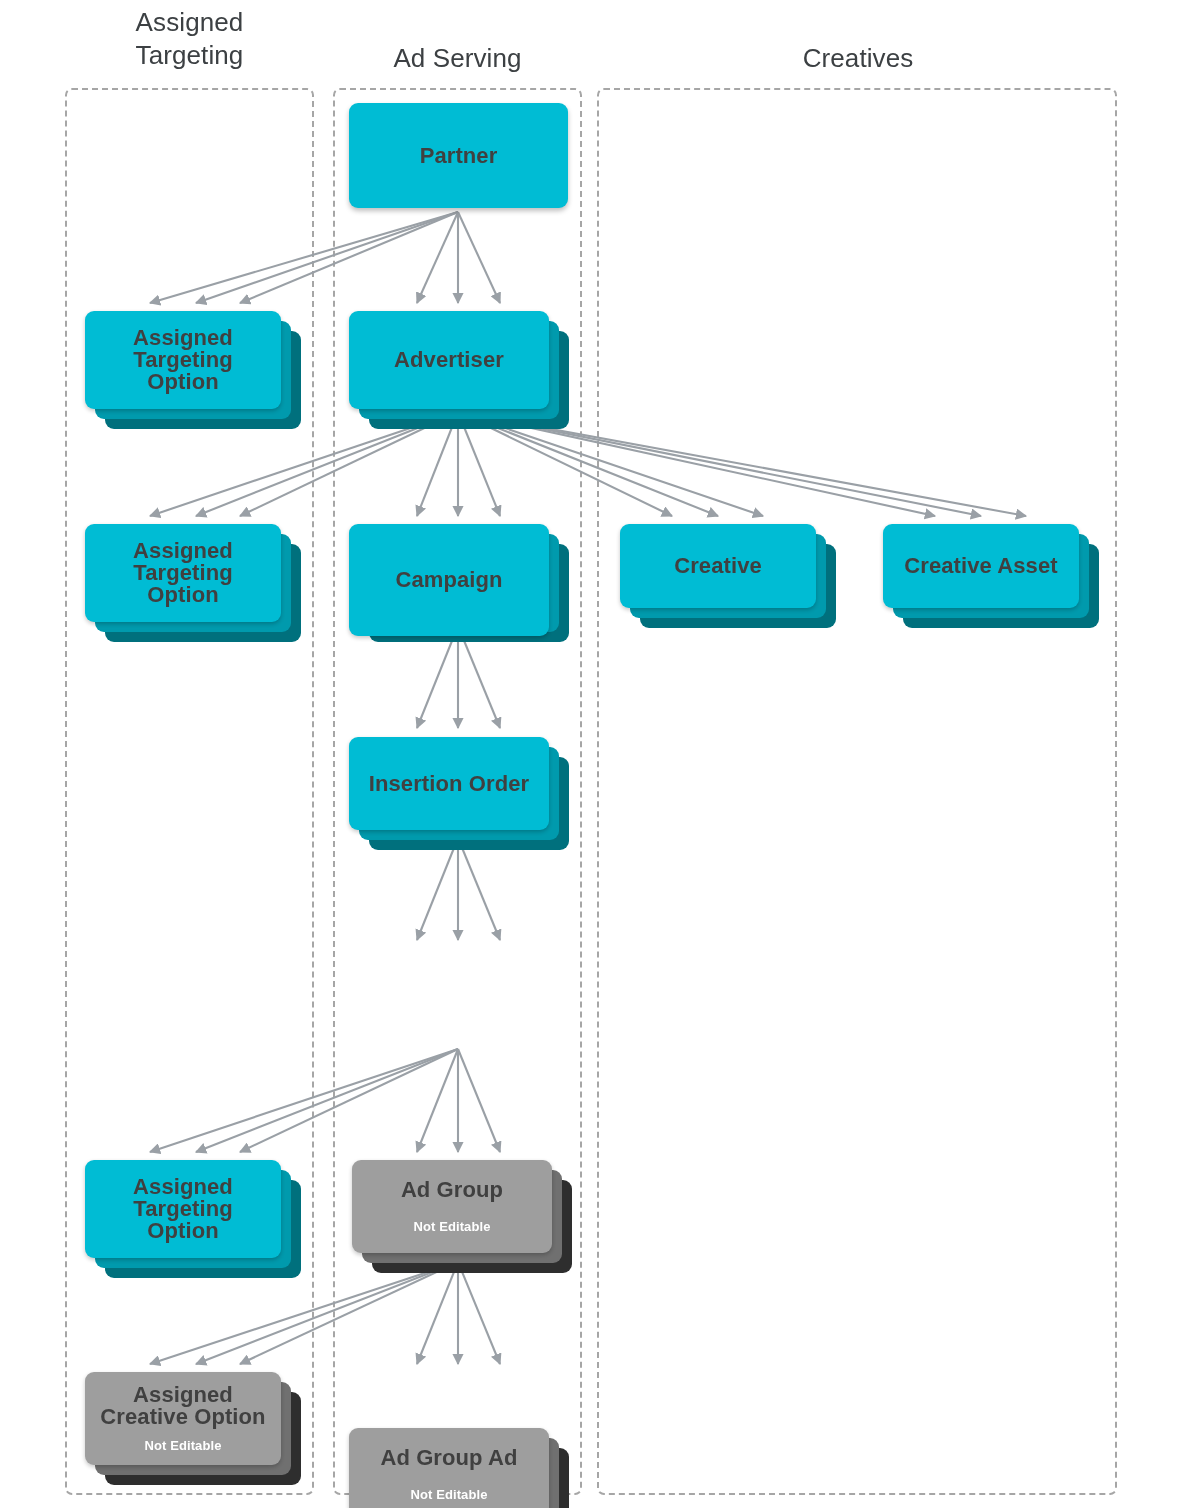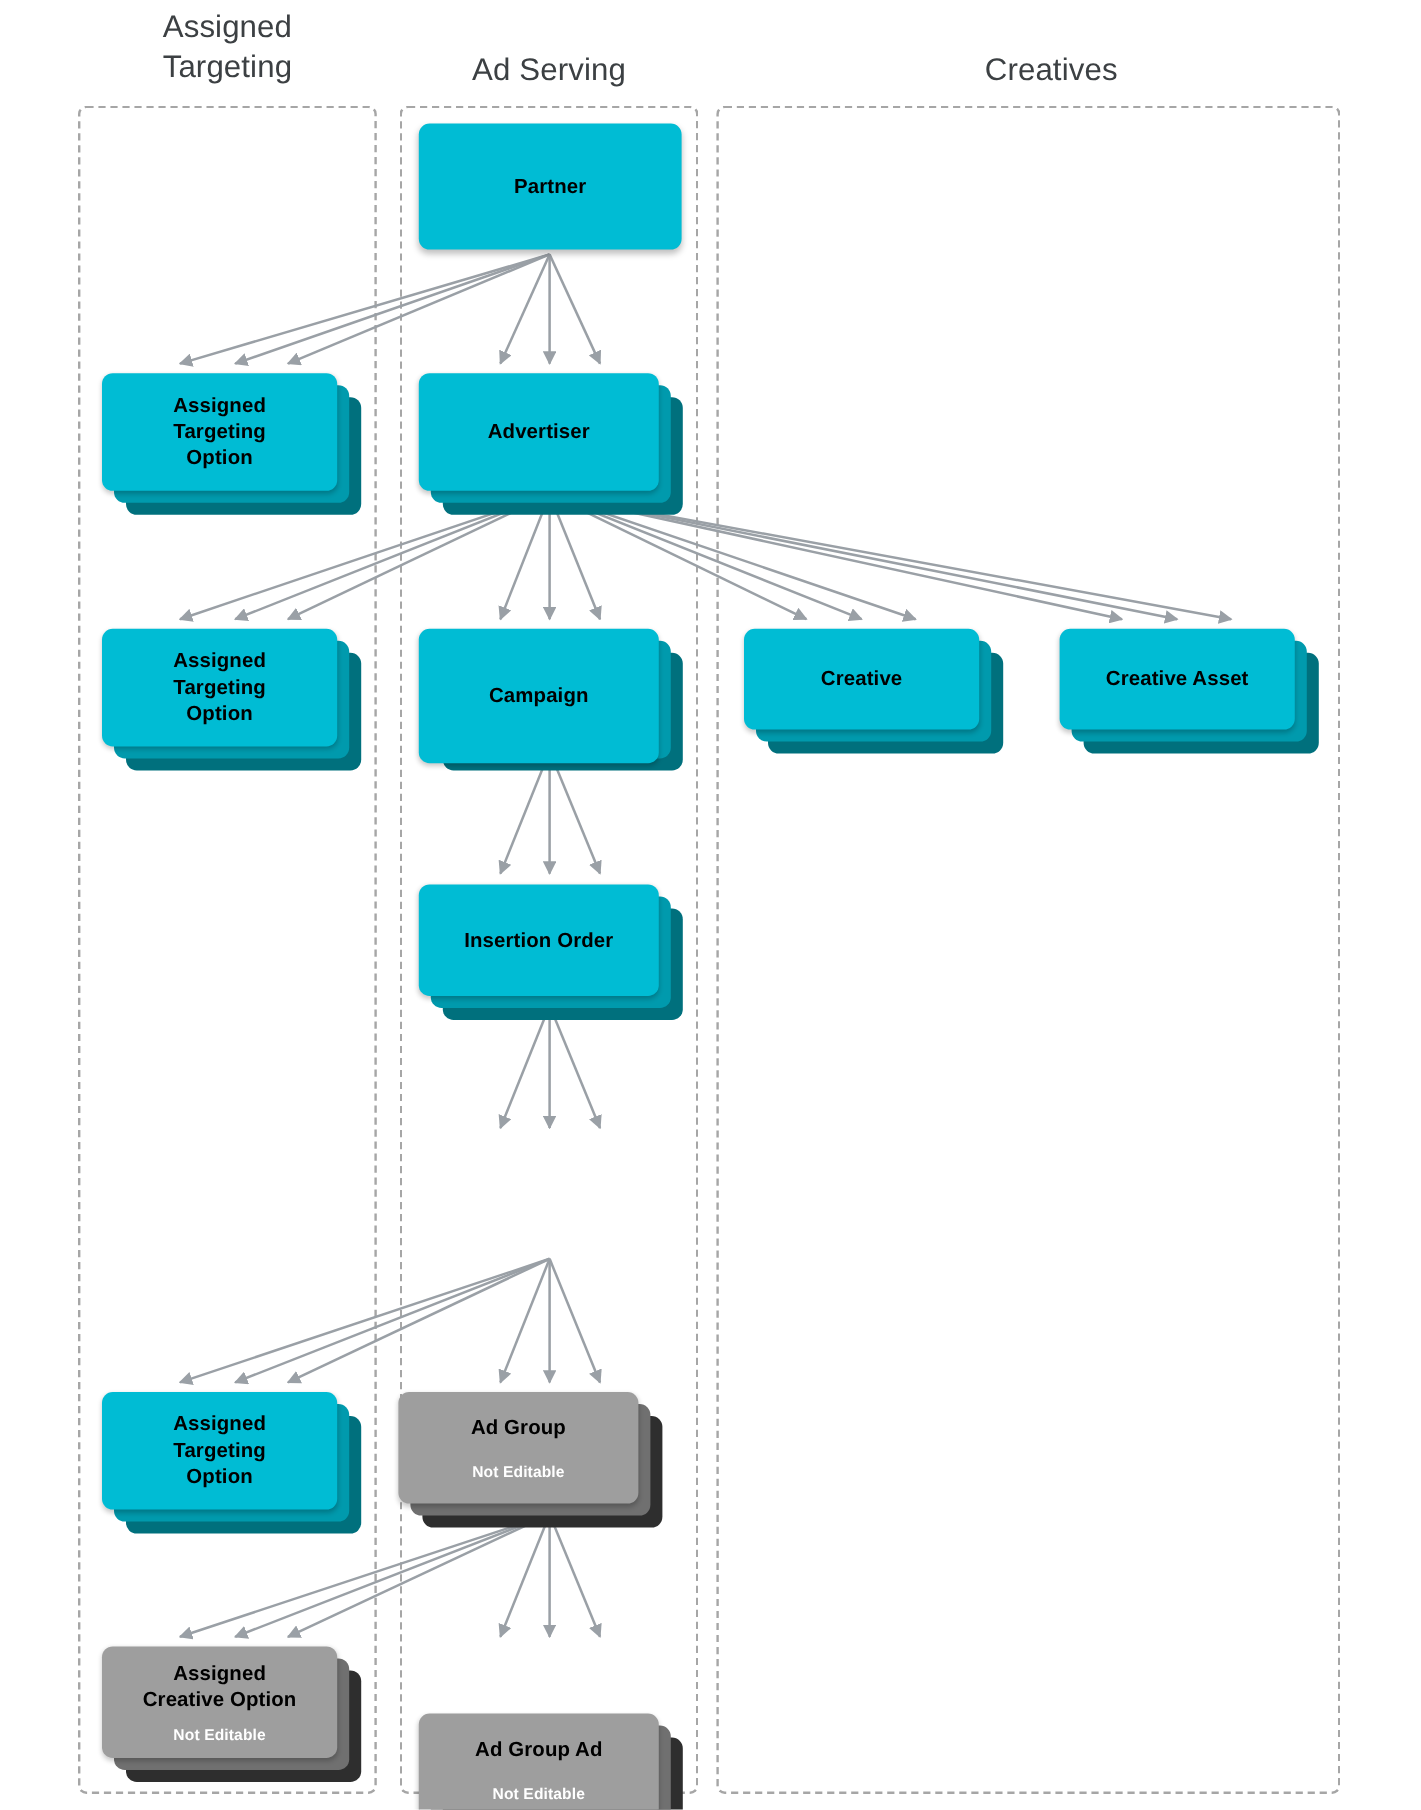--- a/index.html
+++ b/index.html
@@ -77,23 +77,23 @@
   .node.cyan .l1 { background: #00bcd4; }
   .node.cyan .l2 { background: #009aad; }
   .node.cyan .l3 { background: #00707d; }
 
   
   .node.gray .l1 { background: #9e9e9e; }
   .node.gray .l2 { background: #707070; }
   .node.gray .l3 { background: #2e2e2e; }
 
   .node-label {
-    color: #000000;
+    color: #404040;
     font-weight: bold;
-    font-size: 17px;
+    font-size: 22px;
     line-height: 22px;
     text-align: center;
     letter-spacing: 0.1px;
     padding: 0 6px;
   }
   .node-sub {
     color: #ffffff;
     font-weight: bold;
     font-size: 13px;
     line-height: 16px;
@@ -109,21 +109,21 @@
 
   <div class="col-title" style="left:65px; top:6px; width:249px;">
     <div>Assigned</div>
     <div>Targeting</div>
   </div>
 
   <div class="col-title" style="left:333px; top:42px; width:249px;">
     <div>Ad Serving</div>
   </div>
 
-  <div class="col-title" style="left:616px; top:42px; width:520px;">
+  <div class="col-title" style="left:598px; top:42px; width:520px;">
     <div>Creatives</div>
   </div>
 
   <div class="col-box" style="left:65px; top:88px; width:249px; height:1407px;"></div>
   <div class="col-box" style="left:333px; top:88px; width:249px; height:1407px;"></div>
   <div class="col-box" style="left:597px; top:88px; width:520px; height:1407px;"></div>
 
   <svg id="arrows" viewBox="0 0 1184 1508" width="1184" height="1508">
     <defs>
       <marker id="ah" viewBox="0 0 10 10" refX="9" refY="5" markerWidth="5.4" markerHeight="5.4" orient="auto-start-reverse" markerUnits="strokeWidth">
@@ -258,21 +258,21 @@
     <div class="layer l2" style="width:196px; height:98px;"></div>
     <div class="layer l1" style="width:196px; height:98px;">
       <div class="node-label">
         <span>Assigned</span><br>
         <span>Targeting</span><br>
         <span>Option</span>
       </div>
     </div>
   </div>
 
-  <div class="node gray" style="left:332px; top:1160px; width:200px; height:105px;border-radius:32px;">
+  <div class="node gray" style="left:352px; top:1160px; width:200px; height:105px;border-radius:32px;">
     <div class="layer l3" style="width:200px; height:93px;"></div>
     <div class="layer l2" style="width:200px; height:93px;"></div>
     <div class="layer l1" style="width:200px; height:93px;">
       <div class="node-label">Ad Group</div>
       <div class="node-sub">Not Editable</div>
     </div>
   </div>
 
   <div class="node gray" style="left:85px; top:1372px; width:196px; height:93px;">
     <div class="layer l3" style="width:196px; height:93px;"></div>

